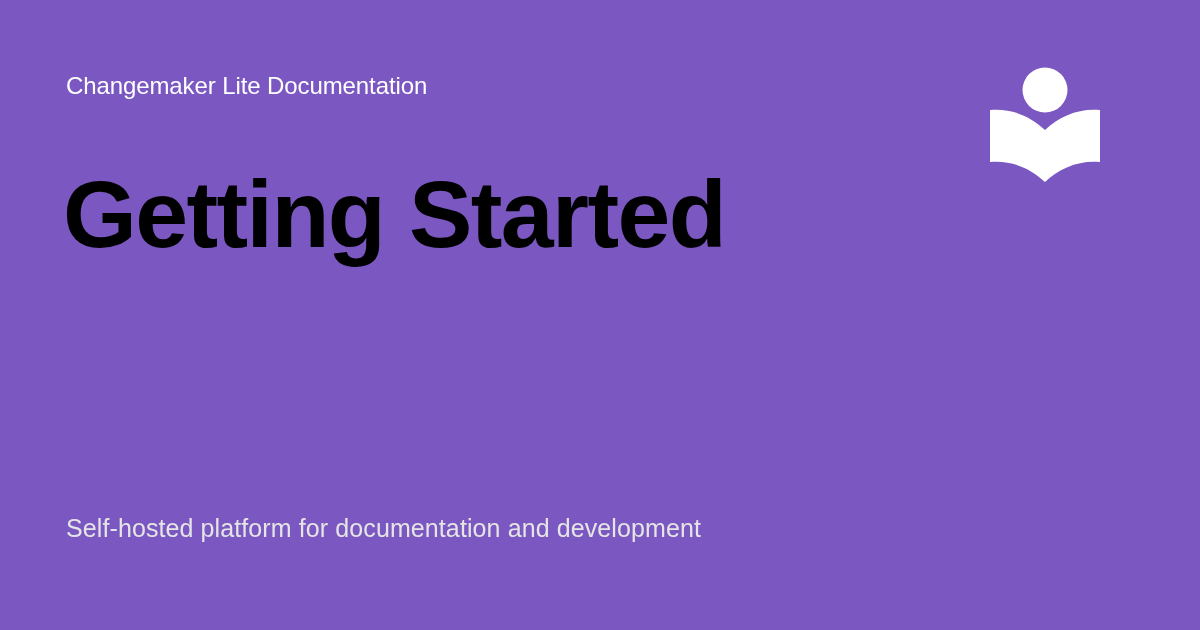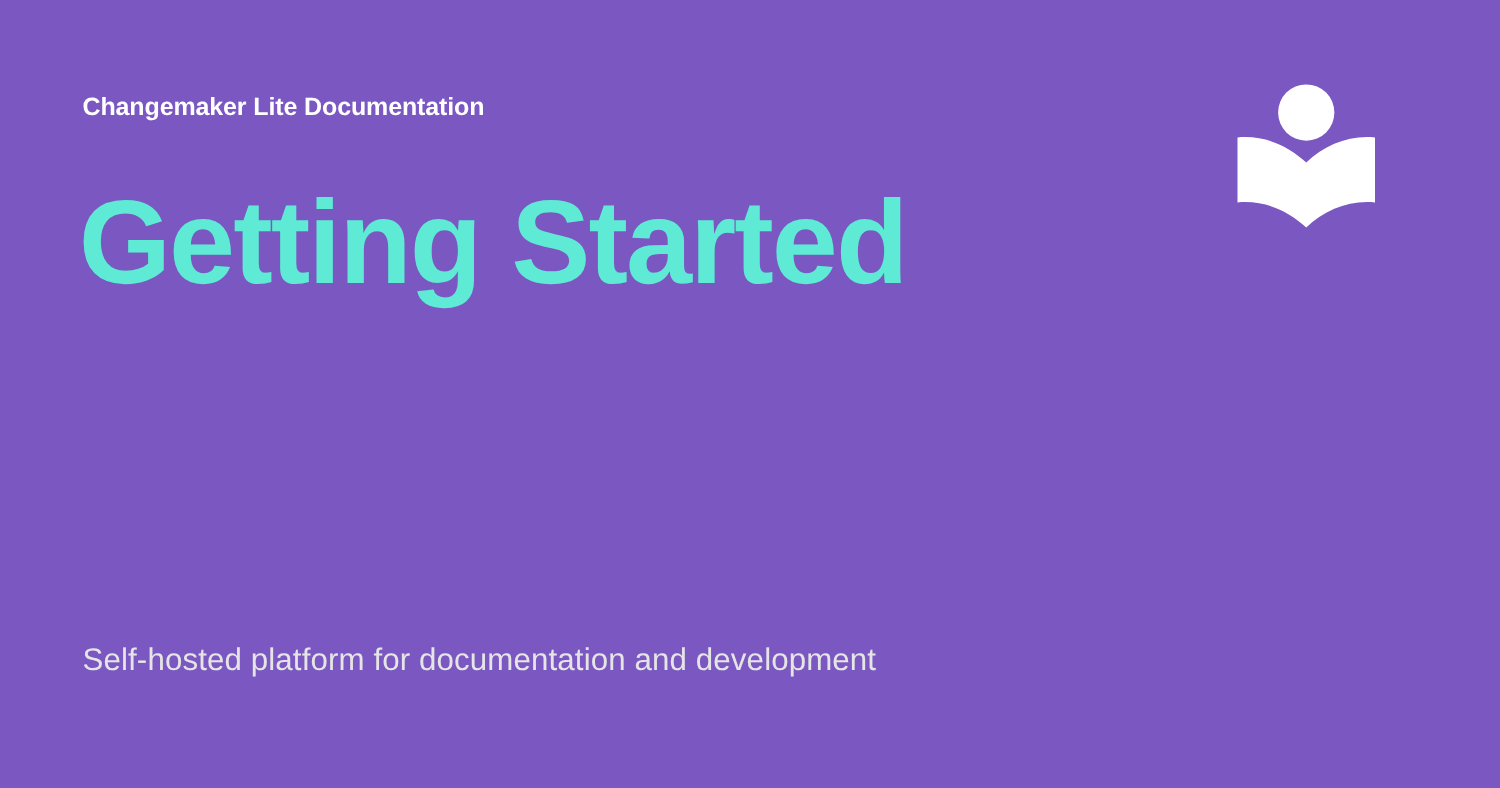--- a/index.html
+++ b/index.html
@@ -24,39 +24,39 @@
     box-sizing: border-box;
     overflow: hidden;
   }
 
   
   .brand-line {
     position: absolute;
     left: 66px;
     top: 69px;
     margin: 0;
-    font-size: 20px;
+    font-size: 24px;
     line-height: 34px;
-    font-weight: bold;
+    font-weight: normal;
     color: #ffffff;
     letter-spacing: -0.1px;
     white-space: nowrap;
     text-align: right;
   }
 
   
   .headline {
     position: absolute;
     left: 63px;
-    top: 140px;
+    top: 160px;
     margin: 0;
     font-size: 95px;
     line-height: 108px;
     font-weight: bold;
-    color: #5eead4;
+    color: #000000;
     letter-spacing: -1.6px;
     white-space: nowrap;
   }
 
   
   .tagline {
     position: absolute;
     left: 66px;
     top: 512px;
     margin: 0;

